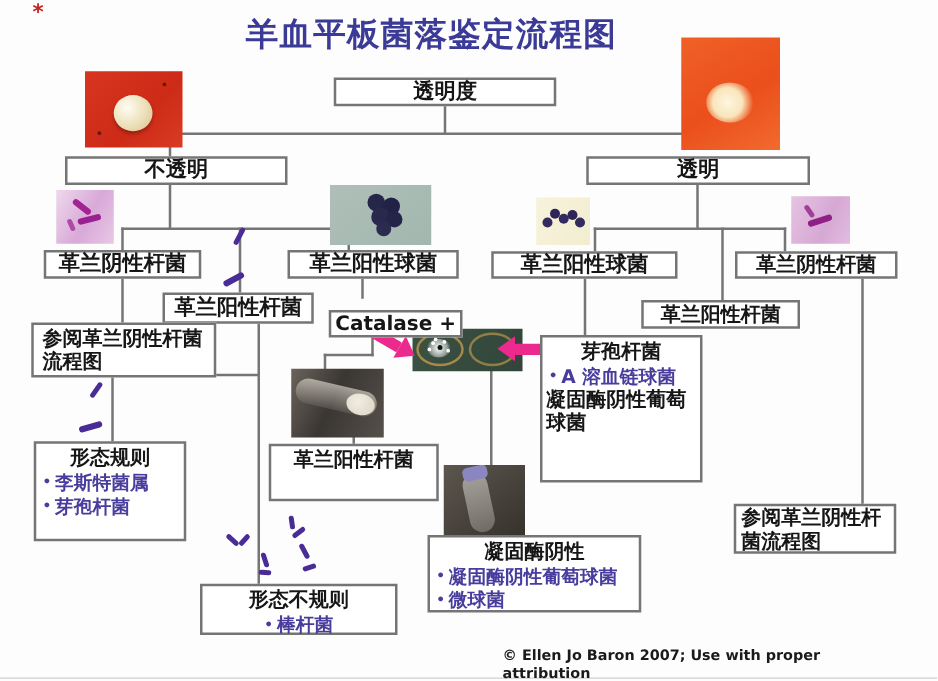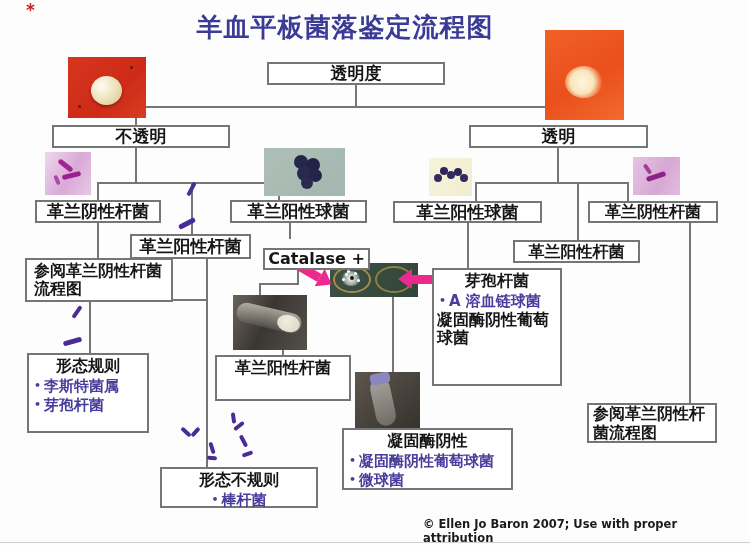--- a/index.html
+++ b/index.html
@@ -21,21 +21,21 @@
   .panel-title{font-size:16px;font-weight:bold;text-align:center;color:var(--text);}
   .panel ul{margin:0;padding:0 0 0 2px;list-style:none;}
   .bullet{font-size:15px;font-weight:bold;color:var(--purple);line-height:1.25;}
   .bullet::before{content:"•";font-size:11px;margin-right:3px;vertical-align:2px;}
   .panel-footer{font-size:16px;font-weight:bold;color:var(--text);line-height:1.15;}
   .twoline{flex-direction:column;align-items:flex-start;justify-content:center;
            padding-left:7px;font-size:16px;}
   .img{position:absolute;overflow:hidden;}
   .rod{position:absolute;background:#4a2c96;border-radius:3px;}
   .dot{position:absolute;border-radius:50%;}
-  .copyright{position:absolute;left:423px;top:517px;width:320px;font-size:11.5px;
+  .copyright{position:absolute;left:402px;top:517px;width:320px;font-size:11.5px;
              font-weight:bold;color:#1a1a1a;}
   .corner-mark{position:absolute;left:26px;top:0px;font-size:17px;font-weight:bold;color:#c32222;}
   .arrow{position:absolute;display:flex;align-items:center;}
   .arrow .shaft{background:var(--arrow);height:9px;border-radius:1px;}
   .arrow .head-r{width:0;height:0;border-top:10px solid transparent;border-bottom:10px solid transparent;
                  border-left:14px solid var(--arrow);}
   .arrow .head-l{width:0;height:0;border-top:10px solid transparent;border-bottom:10px solid transparent;
                  border-right:14px solid var(--arrow);}
 </style>
 </head>

